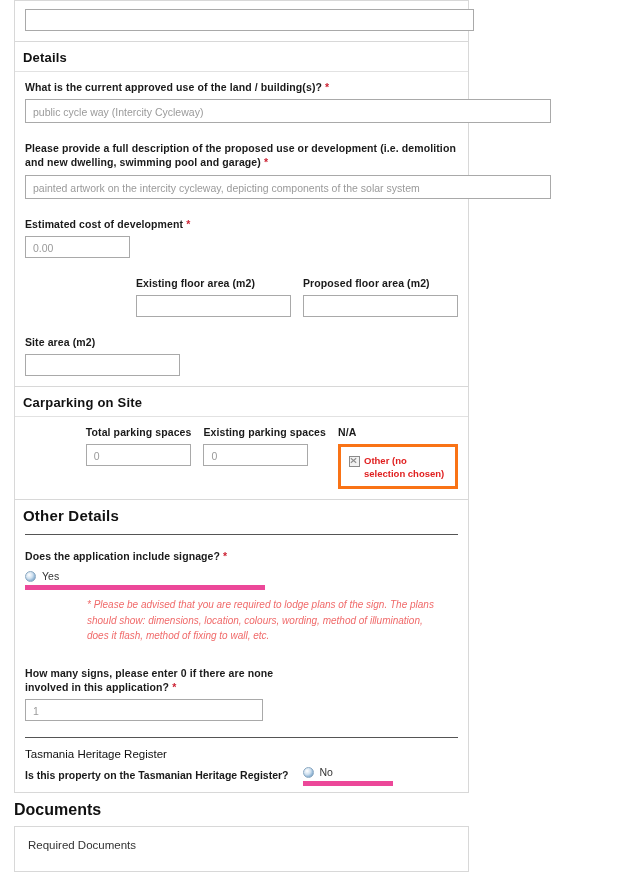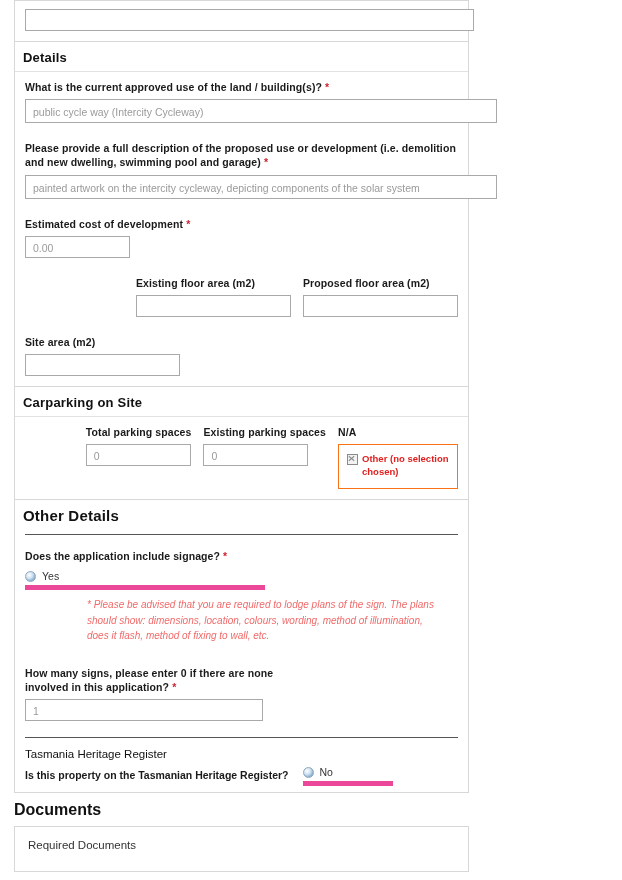--- a/index.html
+++ b/index.html
@@ -54,21 +54,21 @@
     font-size: 10.5px;
     color: #9a9a9a;
     box-sizing: border-box;
     overflow: hidden;
     white-space: nowrap;
   }
   .input.tall { height: 24px; line-height: 24px; }
   .input.filled { color: #9a9a9a; }
 
   .w-full { width: 449px; }
-  .w-wide { width: 472px; }
+  .w-wide { width: 526px; }
   .w-mid  { width: 155px; }
   .w-xs   { width: 105px; }
 
   
   .section-head {
     font-size: 13px;
     font-weight: bold;
     color: #111111;
     padding: 8px 10px 6px 8px;
     letter-spacing: .2px;
@@ -115,21 +115,21 @@
     color: #f06a6a;
     font-style: italic;
     font-size: 10px;
     line-height: 1.55;
     margin: 7px 0 0 62px;
     width: 350px;
   }
 
   
   .na-box {
-    border: 1px solid #f97316;
+    border: 3px solid #f97316;
     width: 120px;
     height: 45px;
     box-sizing: border-box;
     padding: 8px 8px 0 8px;
   }
   .na-inner { display: flex; gap: 4px; align-items: flex-start; }
   .broken-img {
     width: 9px; height: 9px;
     border: 1px solid #8a8a8a;
     background: #f2f2f2;

